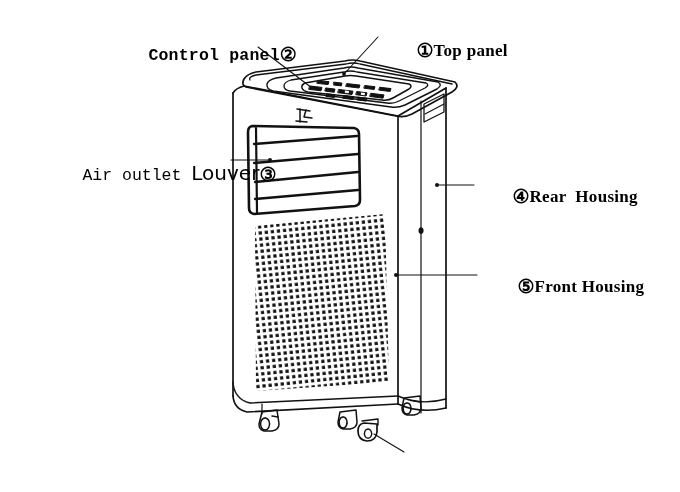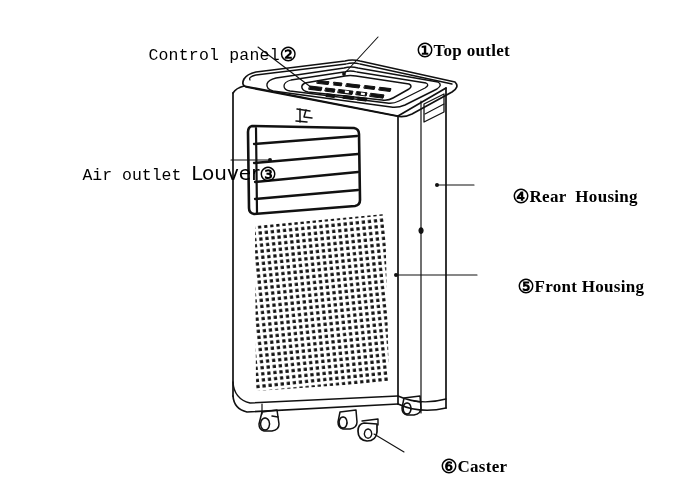--- a/index.html
+++ b/index.html
@@ -36,21 +36,21 @@
     font-size: 19px;
     font-weight: 700;
     vertical-align: -1px;
   }
   .callout .txt {
     display: inline-block;
   }
   .lbl-mono .txt {
     font-family: "Liberation Mono", "DejaVu Sans Mono", monospace;
     font-size: 16.5px;
-    font-weight: 400;
+    font-weight: 700;
     letter-spacing: 0.2px;
   }
   .lbl-serif .txt {
     font-family: "Liberation Serif", "DejaVu Serif", serif;
     font-size: 17px;
     font-weight: 700;
     letter-spacing: 0.3px;
   }
 
   
@@ -272,32 +272,29 @@
         <path d="M 404,452 L 374,434"></path>
       </g>
     </g>
   </svg>
 
   <div class="callout lbl-mono" id="callout-control-panel">
     <span class="txt">Control panel</span><span class="num">②</span>
   </div>
 
   <div class="callout lbl-serif" id="callout-top-cover">
-    <span class="num">①</span><span class="txt">Top outlet</span>
+    <span class="num">①</span><span class="txt">Top panel</span>
   </div>
 
   <div class="callout" id="callout-air-outlet">
     <span class="seg-a">Air outlet </span><span class="seg-b">Louver</span><span class="num">③</span>
   </div>
 
   <div class="callout lbl-serif" id="callout-rear-housing">
     <span class="num">④</span><span class="txt">Rear  Housing</span>
   </div>
 
   <div class="callout lbl-serif" id="callout-front-housing">
     <span class="num">⑤</span><span class="txt">Front Housing</span>
   </div>
 
-  <div class="callout lbl-serif" id="callout-caster">
-    <span class="num">⑥</span><span class="txt">Caster</span>
-  </div>
 
 </div>
 
 </body></html>

